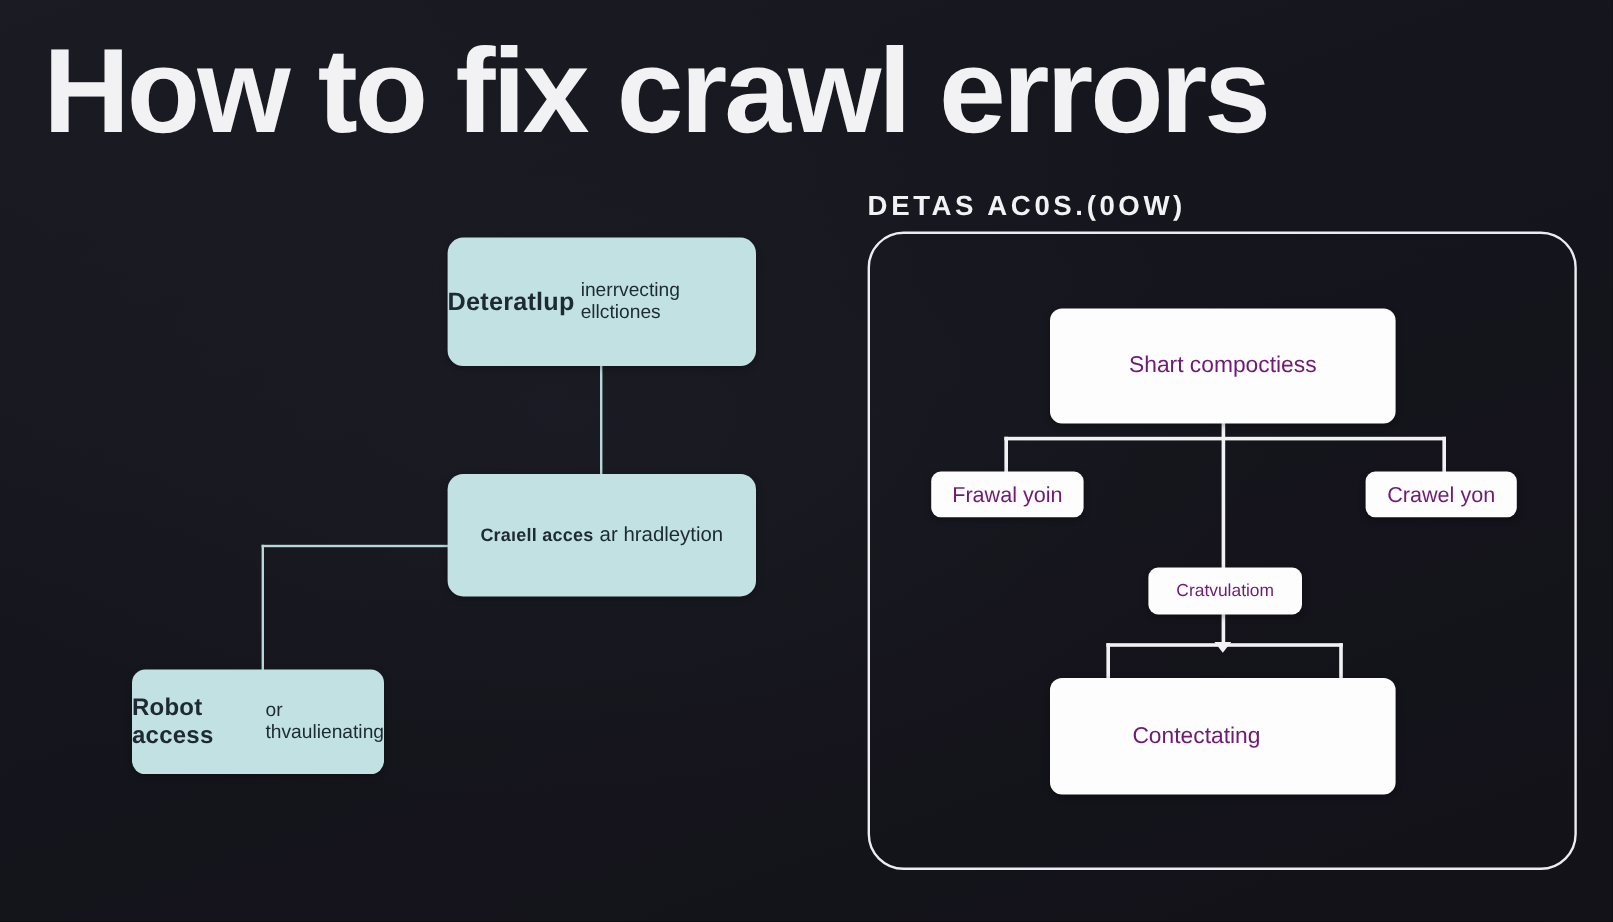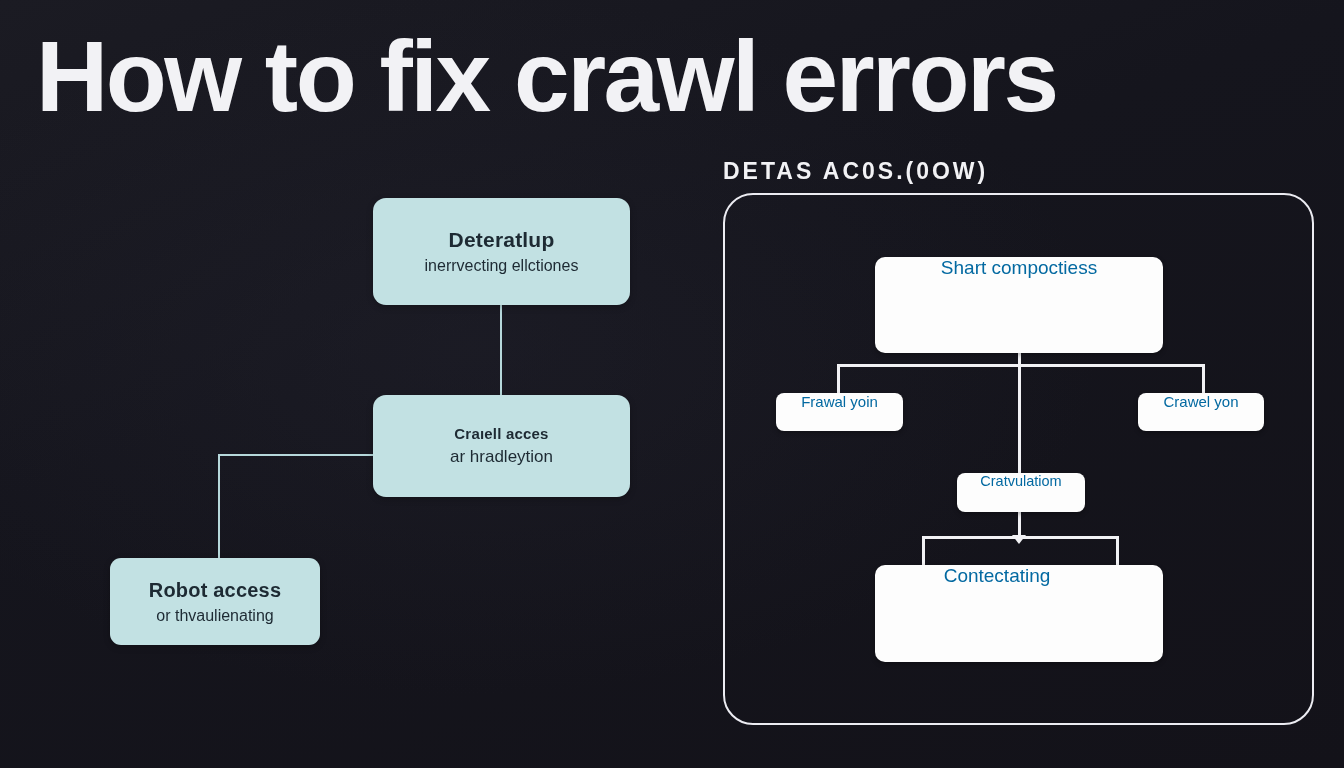--- a/index.html
+++ b/index.html
@@ -13,21 +13,21 @@
   .page-title{
     position:absolute;left:36px;top:26px;margin:0;
     font-size:100px;line-height:1.0;font-weight:800;letter-spacing:-2.5px;
     color:var(--white-line,#f5f5f7);white-space:nowrap;
   }
   
   .blue-node{
     position:absolute;box-sizing:border-box;
     background:var(--blue-box,#c2e1e3);
     border-radius:13px;
-    display:flex;flex-direction:column;align-items:center;justify-content:center;
+    display:flex;flex-direction:row;align-items:center;justify-content:center;
     gap:5px;color:var(--dark-text,#1d2a33);
     box-shadow:0 2px 6px rgba(0,0,0,.25);
   }
   .blue-node .t{font-size:21px;font-weight:600;letter-spacing:.2px;}
   .blue-node .s{font-size:16px;font-weight:400;}
   #node-b2 .t{font-size:15px;}
   #node-b2 .s{font-size:17px;}
   .blue-line{position:absolute;background:var(--blue-line,#b6d8db);}
   
   .panel-heading{
@@ -36,26 +36,26 @@
     color:var(--white-line,#f2f2f5);white-space:nowrap;
   }
   .panel{
     position:absolute;left:723px;top:193px;width:591px;height:532px;
     box-sizing:border-box;border:2px solid var(--panel-border,#ececf2);
     border-radius:30px;background:transparent;
   }
   .white-node{
     position:absolute;box-sizing:border-box;
     background:var(--white-box,#fdfdfd);
-    display:flex;justify-content:center;
-    color:#0369a1;border-radius:10px;
+    display:flex;align-items:center;justify-content:center;
+    color:#701a75;border-radius:10px;
     box-shadow:0 2px 5px rgba(0,0,0,.3);
   }
   .white-node.big{font-size:19px;font-weight:500;}
-  .white-node.small{font-size:15px;font-weight:500;border-radius:8px;}
+  .white-node.small{font-size:18px;font-weight:500;border-radius:8px;}
   #node-wmid{font-size:14.5px;}
   #node-wbottom span{transform:translateX(-22px);}
   .white-line{position:absolute;background:var(--white-line,#f2f2f5);}
   .arrow-down{
     position:absolute;width:0;height:0;
     border-left:7px solid transparent;border-right:7px solid transparent;
     border-top:9px solid var(--white-line,#f2f2f5);
   }
 </style>
 </head>

